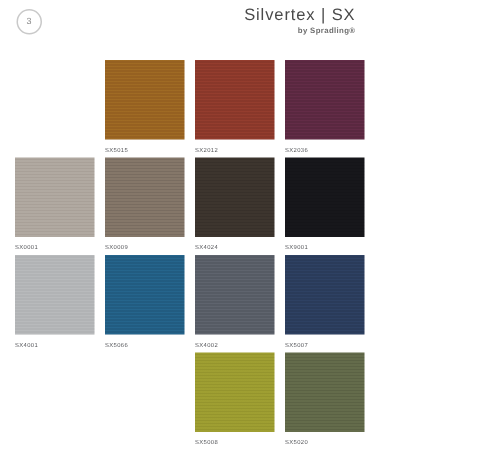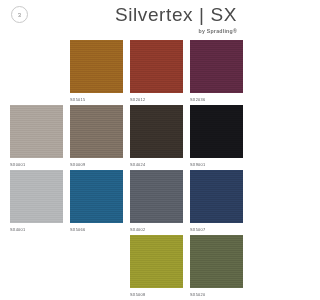--- a/index.html
+++ b/index.html
@@ -35,21 +35,21 @@
     justify-content: center;
     letter-spacing: 0.2px;
   }
   .brand-block {
     position: absolute;
     right: 16px;
     top: 4px;
     text-align: right;
   }
   .brand-title {
-    font-size: 19px;
+    font-size: 11px;
     color: #4a4a4a;
     letter-spacing: 0.6px;
     font-weight: 400;
     white-space: nowrap;
   }
   .brand-sub {
     font-size: 5.2px;
     color: #6f6f6f;
     letter-spacing: 0.25px;
     margin-top: 2px;

